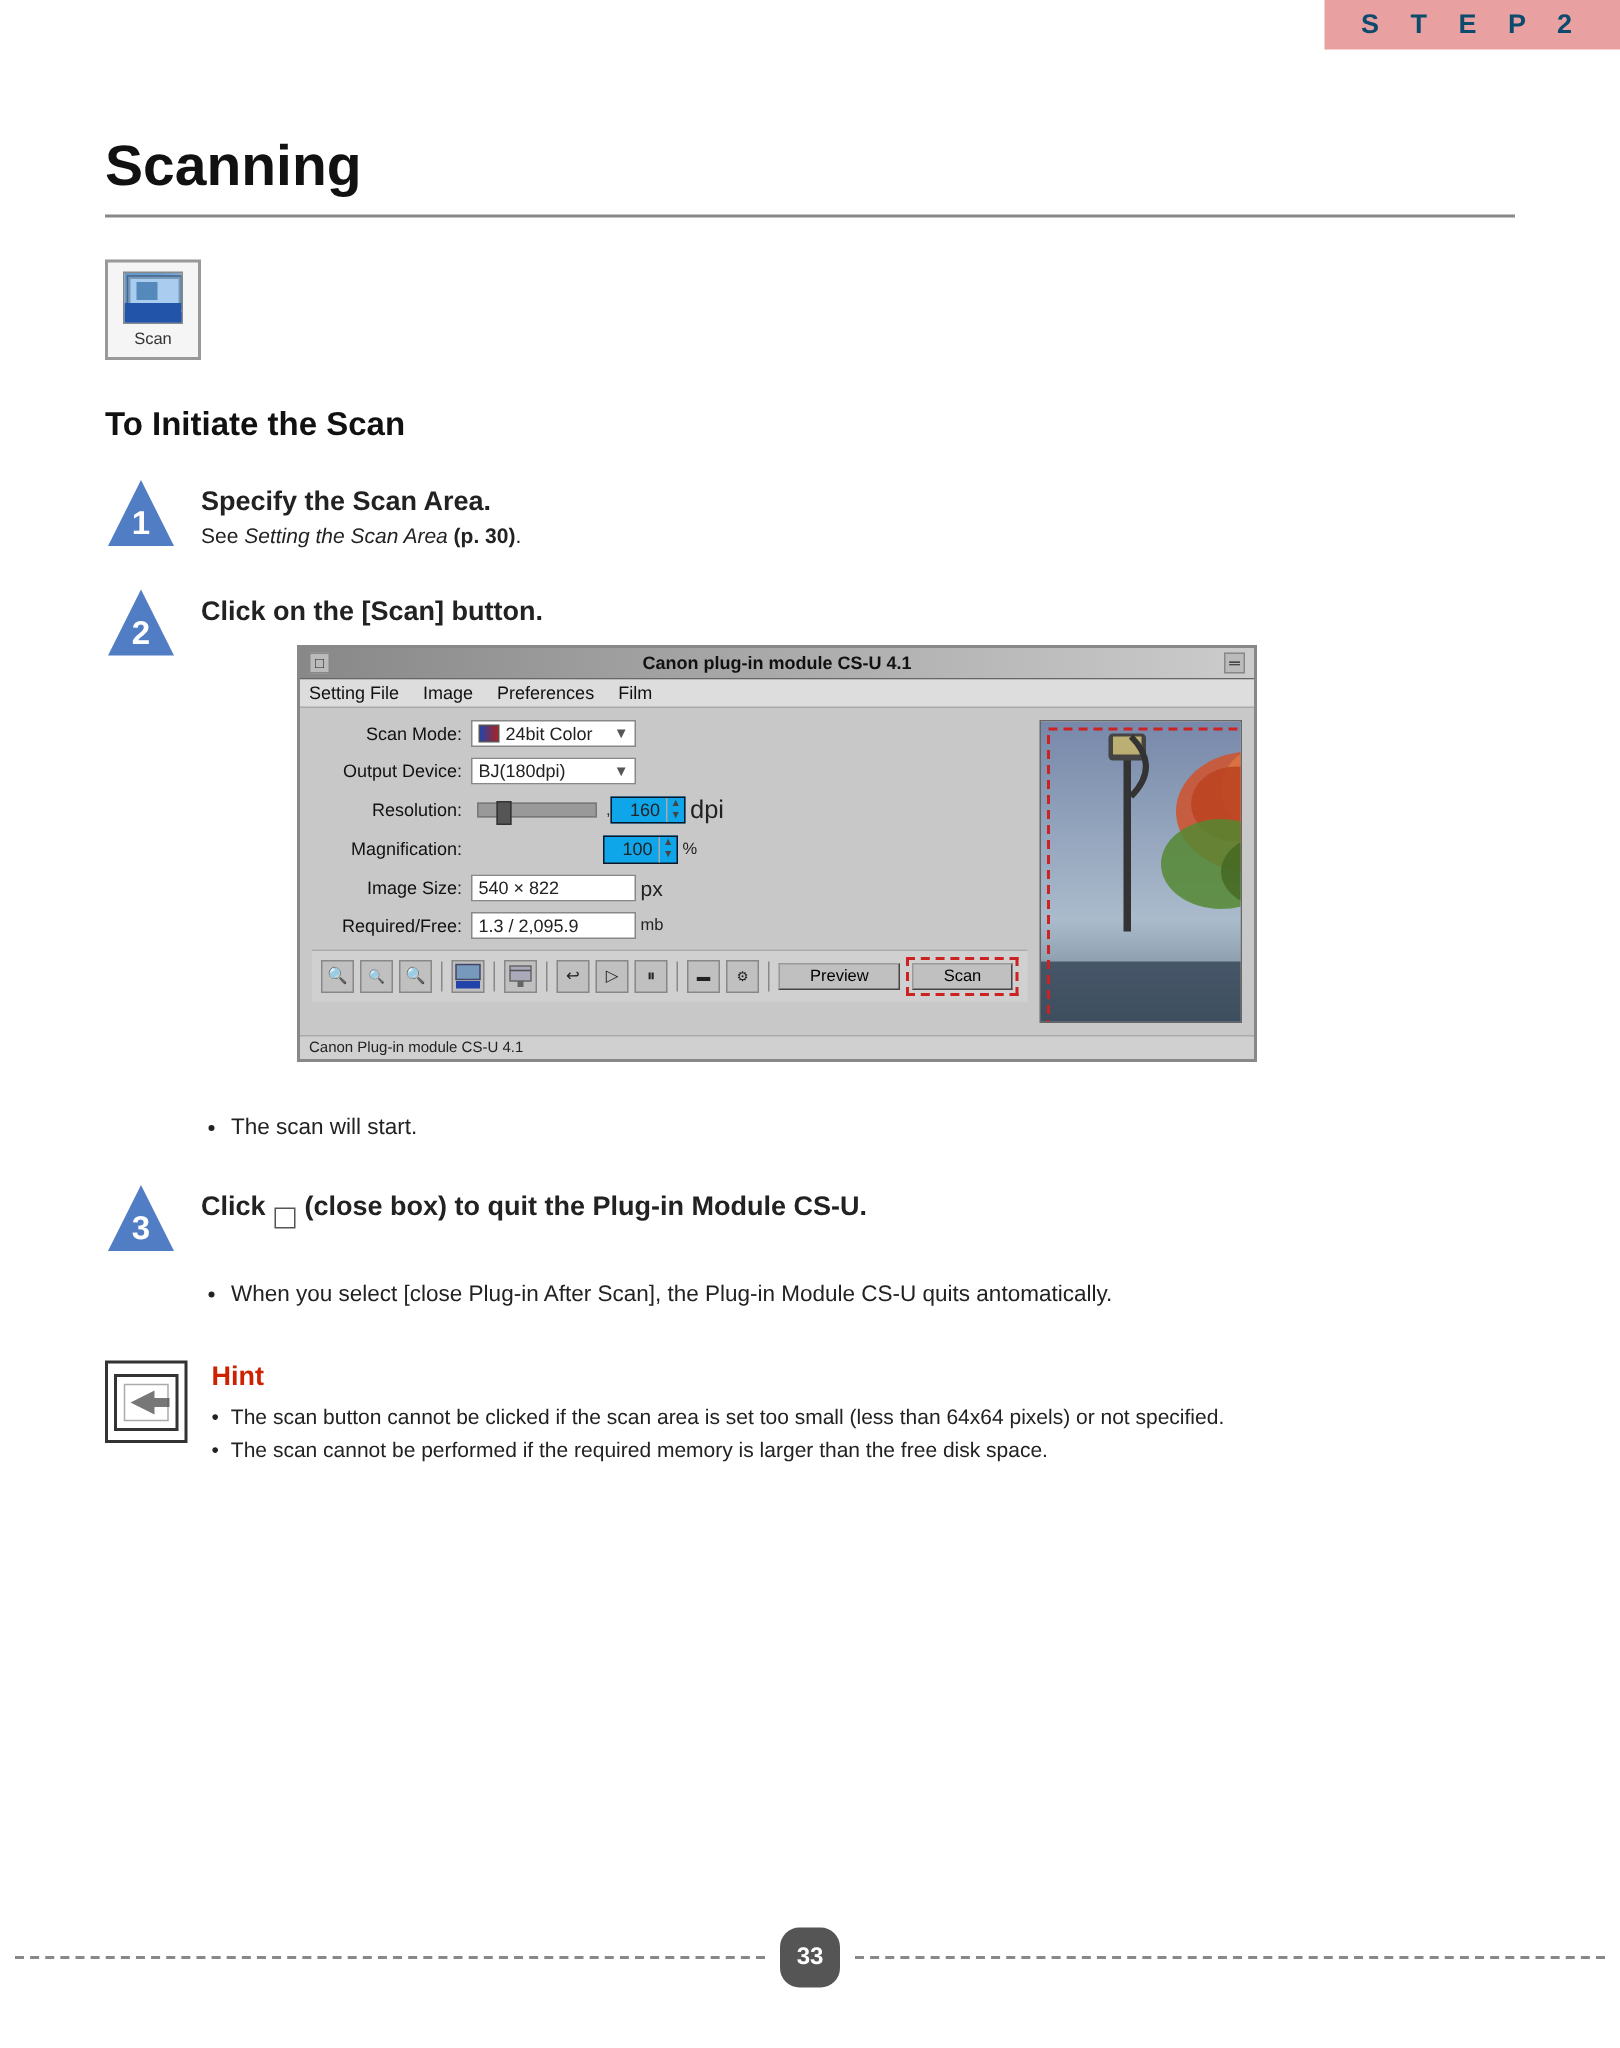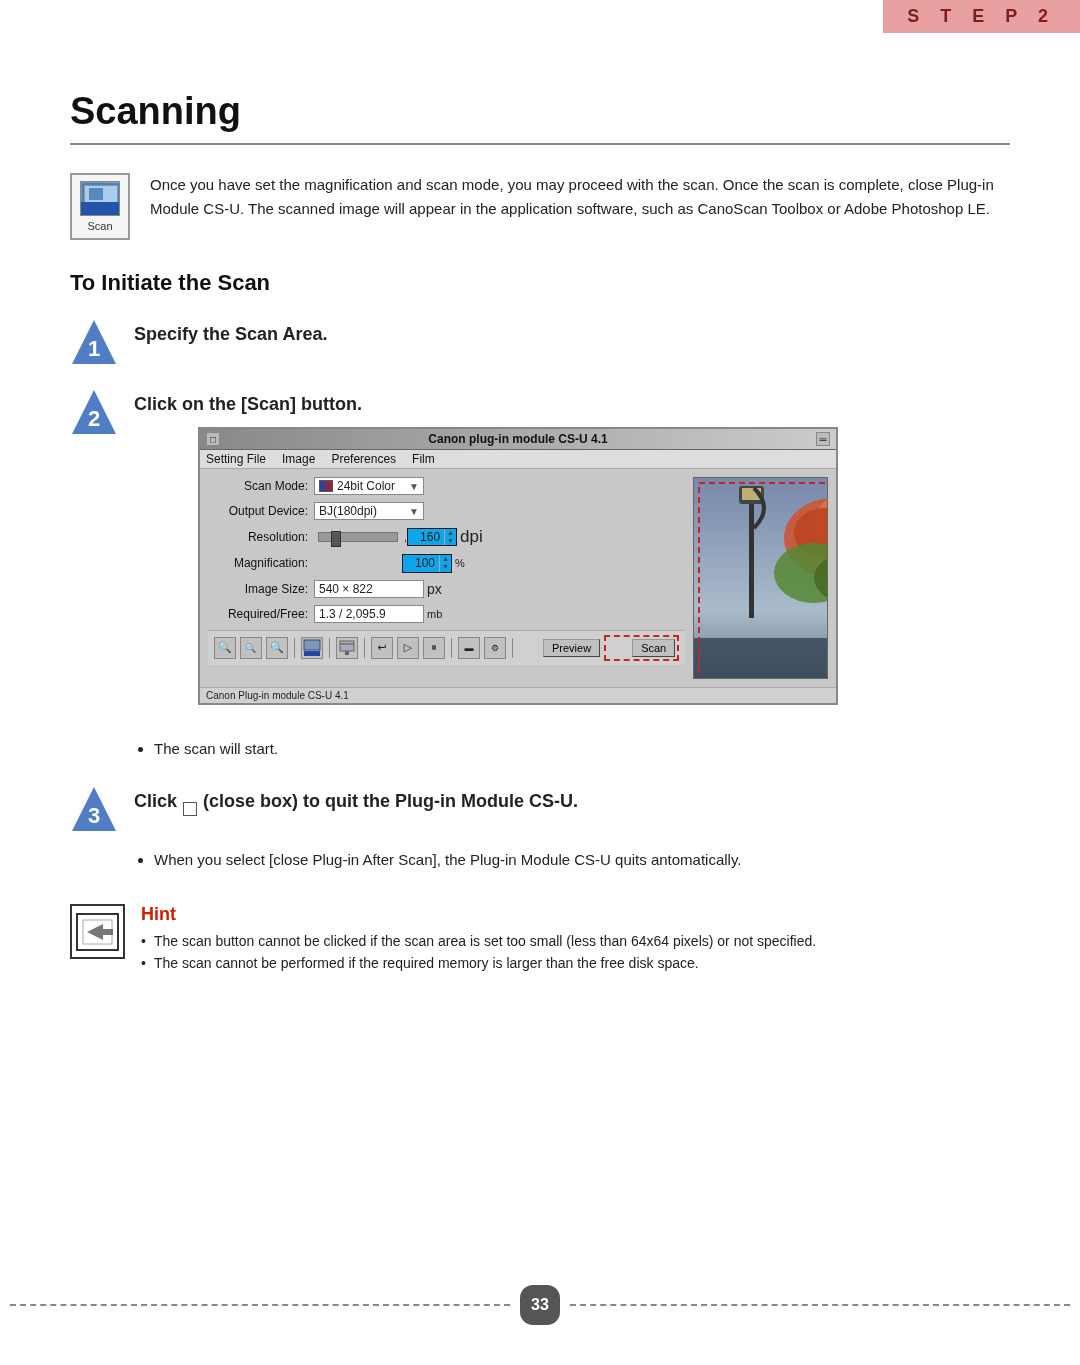--- a/index.html
+++ b/index.html
@@ -21,21 +21,21 @@
       background: #e8a0a0;
       padding: 6px 24px 6px 24px;
       display: flex;
       align-items: center;
       gap: 4px;
     }
     .step-banner span {
       font-size: 18px;
       font-weight: bold;
       letter-spacing: 8px;
-      color: #7f1d1d;
+      color: #0c4a6e;
     }
 
     .page-content {
       padding: 60px 70px 60px 70px;
     }
 
     
     .page-title {
       font-size: 38px;
       font-weight: bold;
@@ -342,23 +342,22 @@
       width: 1px;
       height: 20px;
       background: #888;
       margin: 0 2px;
     }
 
     .scan-preview-btn {
       background: #c0c0c0;
       border: 1px outset #999;
       font-size: 11px;
-      padding: 2px 8px;
+      padding: 2px 20px;
       cursor: pointer;
-      margin-left: 24px;
     }
 
     .dialog-statusbar {
       font-size: 10px;
       color: #222;
       padding: 2px 6px;
       border-top: 1px solid #aaa;
       background: #d0d0d0;
     }
 
@@ -486,34 +485,34 @@
         <svg width="40" height="35" viewBox="0 0 40 35">
           <rect x="2" y="2" width="36" height="22" fill="#7799bb" stroke="#446688" stroke-width="1"></rect>
           <rect x="4" y="4" width="32" height="18" fill="#aaccee"></rect>
           <rect x="8" y="6" width="14" height="12" fill="#5588bb"></rect>
           <rect x="0" y="26" width="40" height="9" fill="#2255aa"></rect>
           <rect x="10" y="28" width="20" height="5" fill="#6688cc"></rect>
         </svg>
       </div>
       <div class="icon-label">Scan</div>
     </div>
-    <p class="intro-text">Once you have set the magnification and scan mode, you may proceed with the scan. Once the scan is complete, close Plug-in Module CS-U. The scanned image will appear in the application software, such as CanoScan Toolbox or Adobe Photoshop LE.</p>
   </div>
 
   <h2 class="section-heading">To Initiate the Scan</h2>
 
   <div class="step-item">
     <div class="step-badge">
       <svg viewBox="0 0 48 48" width="48" height="48">
         <polygon points="24,2 46,46 2,46" fill="#3366bb" opacity="0.85"></polygon>
         <text x="24" y="38" font-size="22" font-weight="bold" fill="white" text-anchor="middle" font-family="Arial">1</text>
       </svg>
     </div>
     <div class="step-content">
       <div class="step-title">Specify the Scan Area.</div>
+      <div class="step-subtitle">See <em>Setting the Scan Area</em> <strong>(p. 30)</strong>.</div>
     </div>
   </div>
 
   <div class="step-item">
     <div class="step-badge">
       <svg viewBox="0 0 48 48" width="48" height="48">
         <polygon points="24,2 46,46 2,46" fill="#3366bb" opacity="0.85"></polygon>
         <text x="24" y="38" font-size="22" font-weight="bold" fill="white" text-anchor="middle" font-family="Arial">2</text>
       </svg>
     </div>

